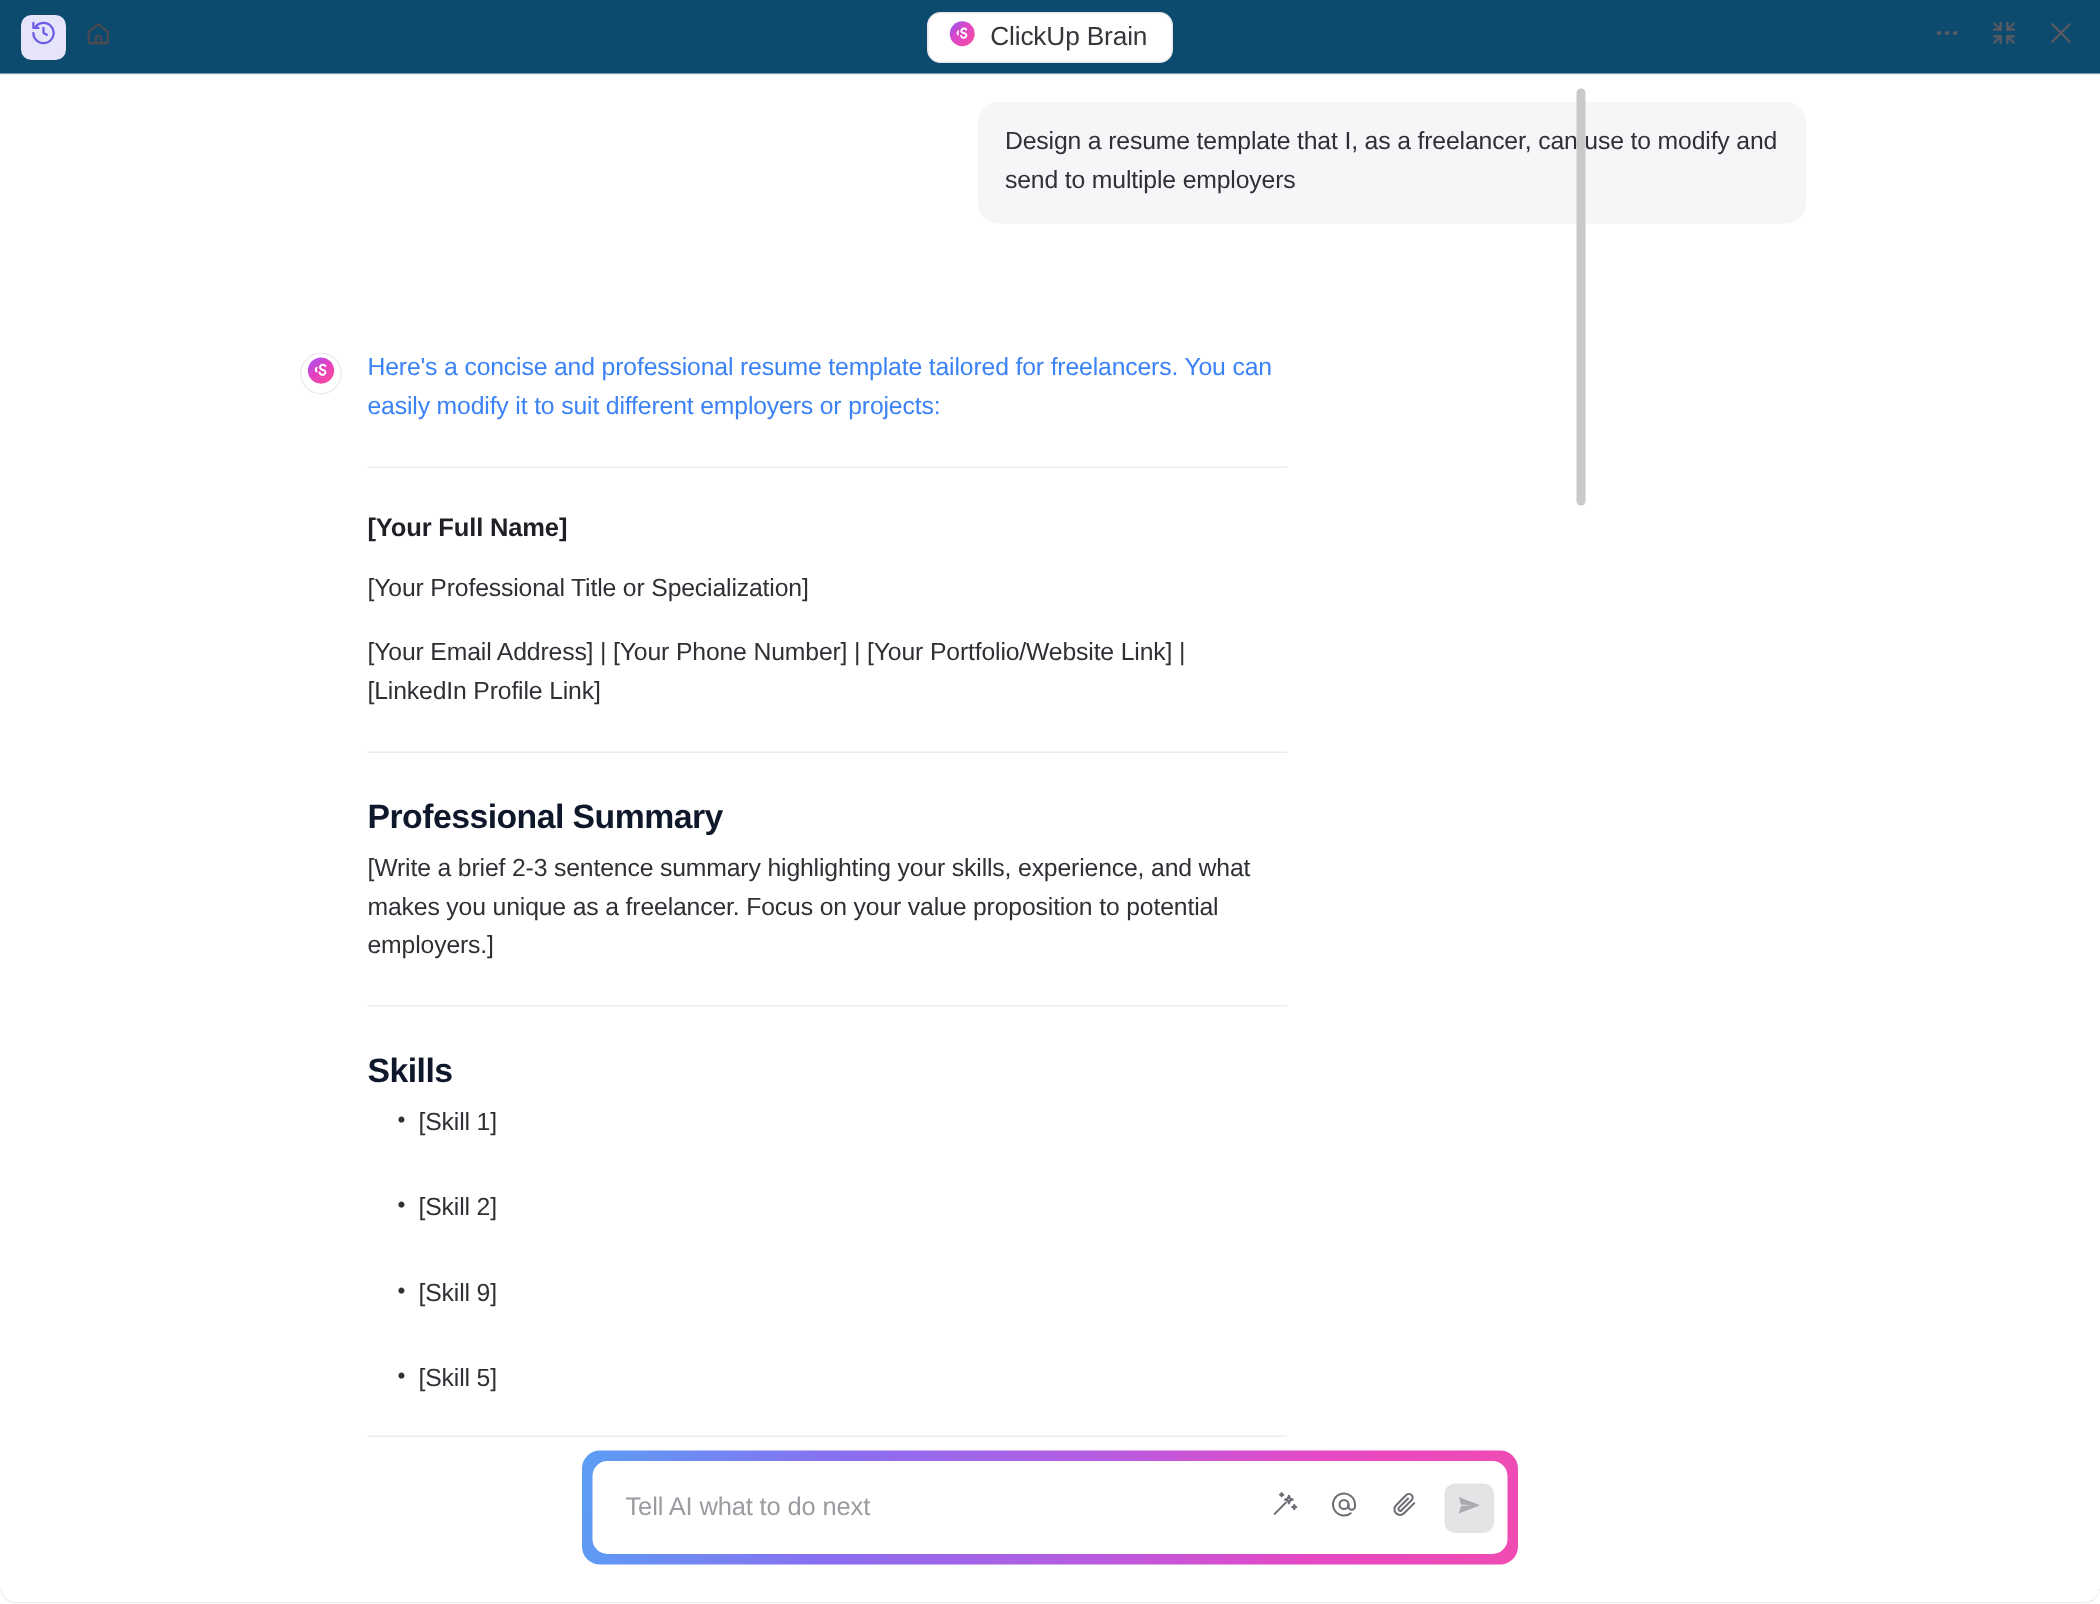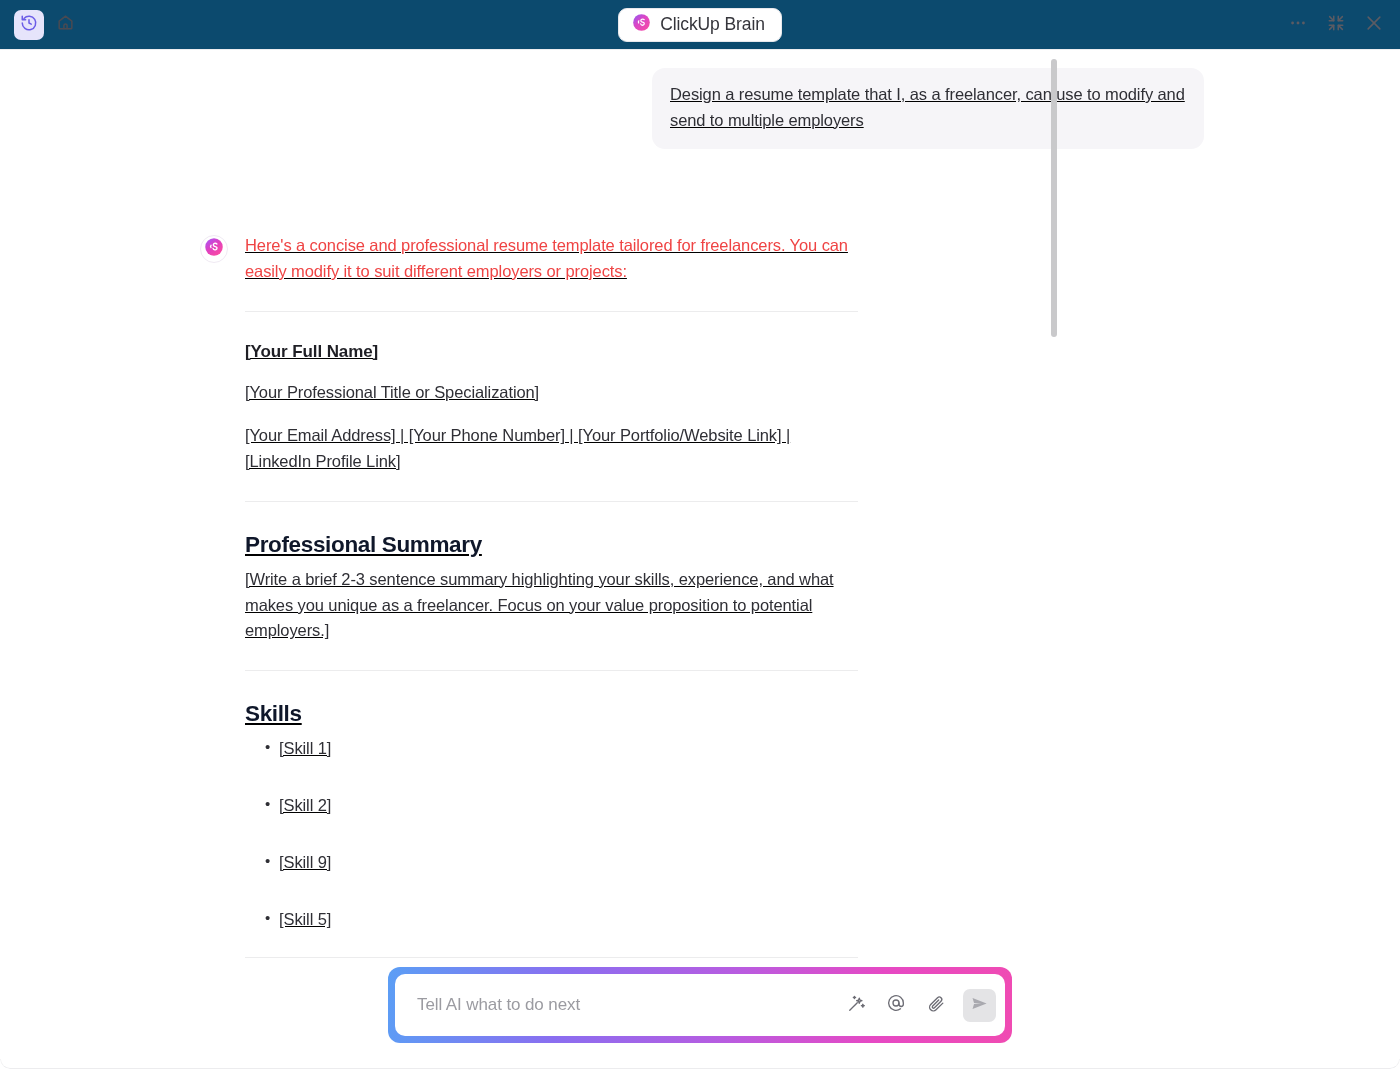--- a/index.html
+++ b/index.html
@@ -115,21 +115,20 @@
     position: absolute;
     inset: 0;
     overflow: hidden;
     padding-top: 18px;
   }
 
   .thread {
     width: 1060px;
     margin: 0 auto;
     padding-left: 0;
-    text-decoration: underline;
   }
 
   
   .user-row {
     display: flex;
     justify-content: flex-end;
     padding-right: 26px;
   }
 
   .user-bubble {
@@ -163,21 +162,21 @@
     align-items: center;
     justify-content: center;
     margin-top: 2px;
   }
 
   .assistant-body { flex: 1; max-width: 613px; }
 
   .assistant-intro {
     font-size: 16.5px;
     line-height: 1.56;
-    color: #ef4444;
+    color: #3b82f6;
     letter-spacing: -0.1px;
   }
 
   .divider {
     height: 1px;
     background: #ececed;
     border: 0;
     margin: 26px 0 0 0;
   }
 

